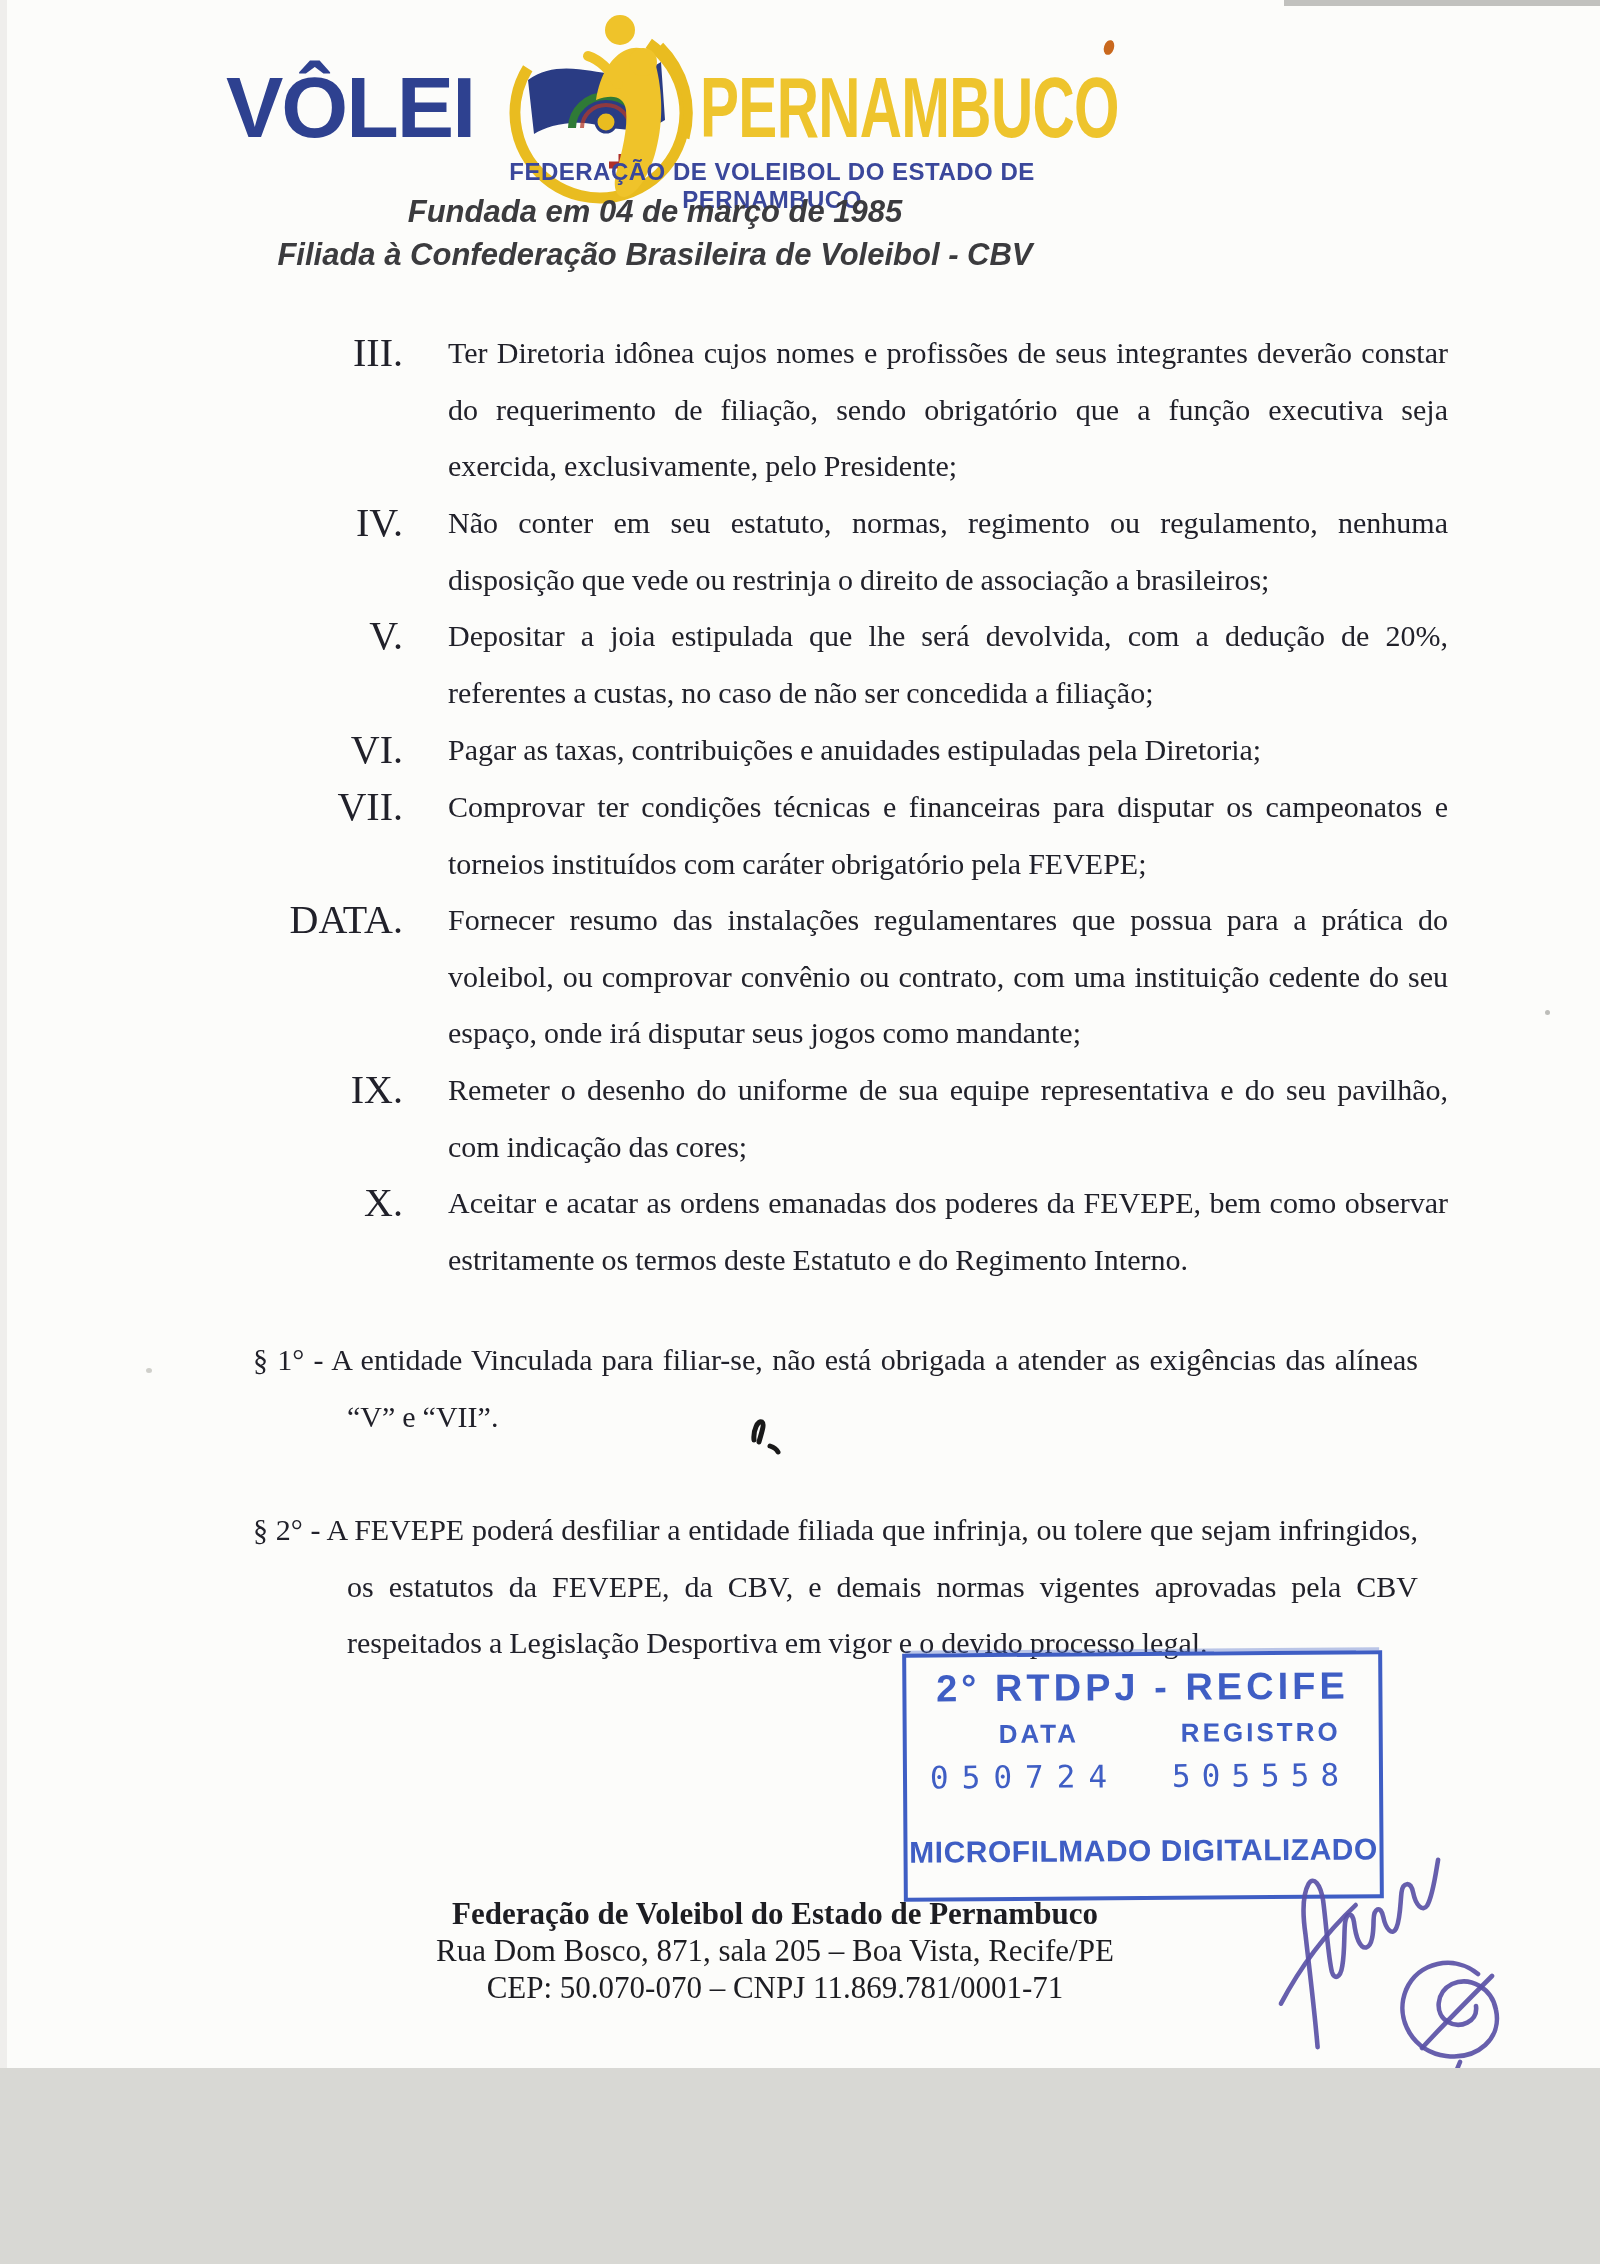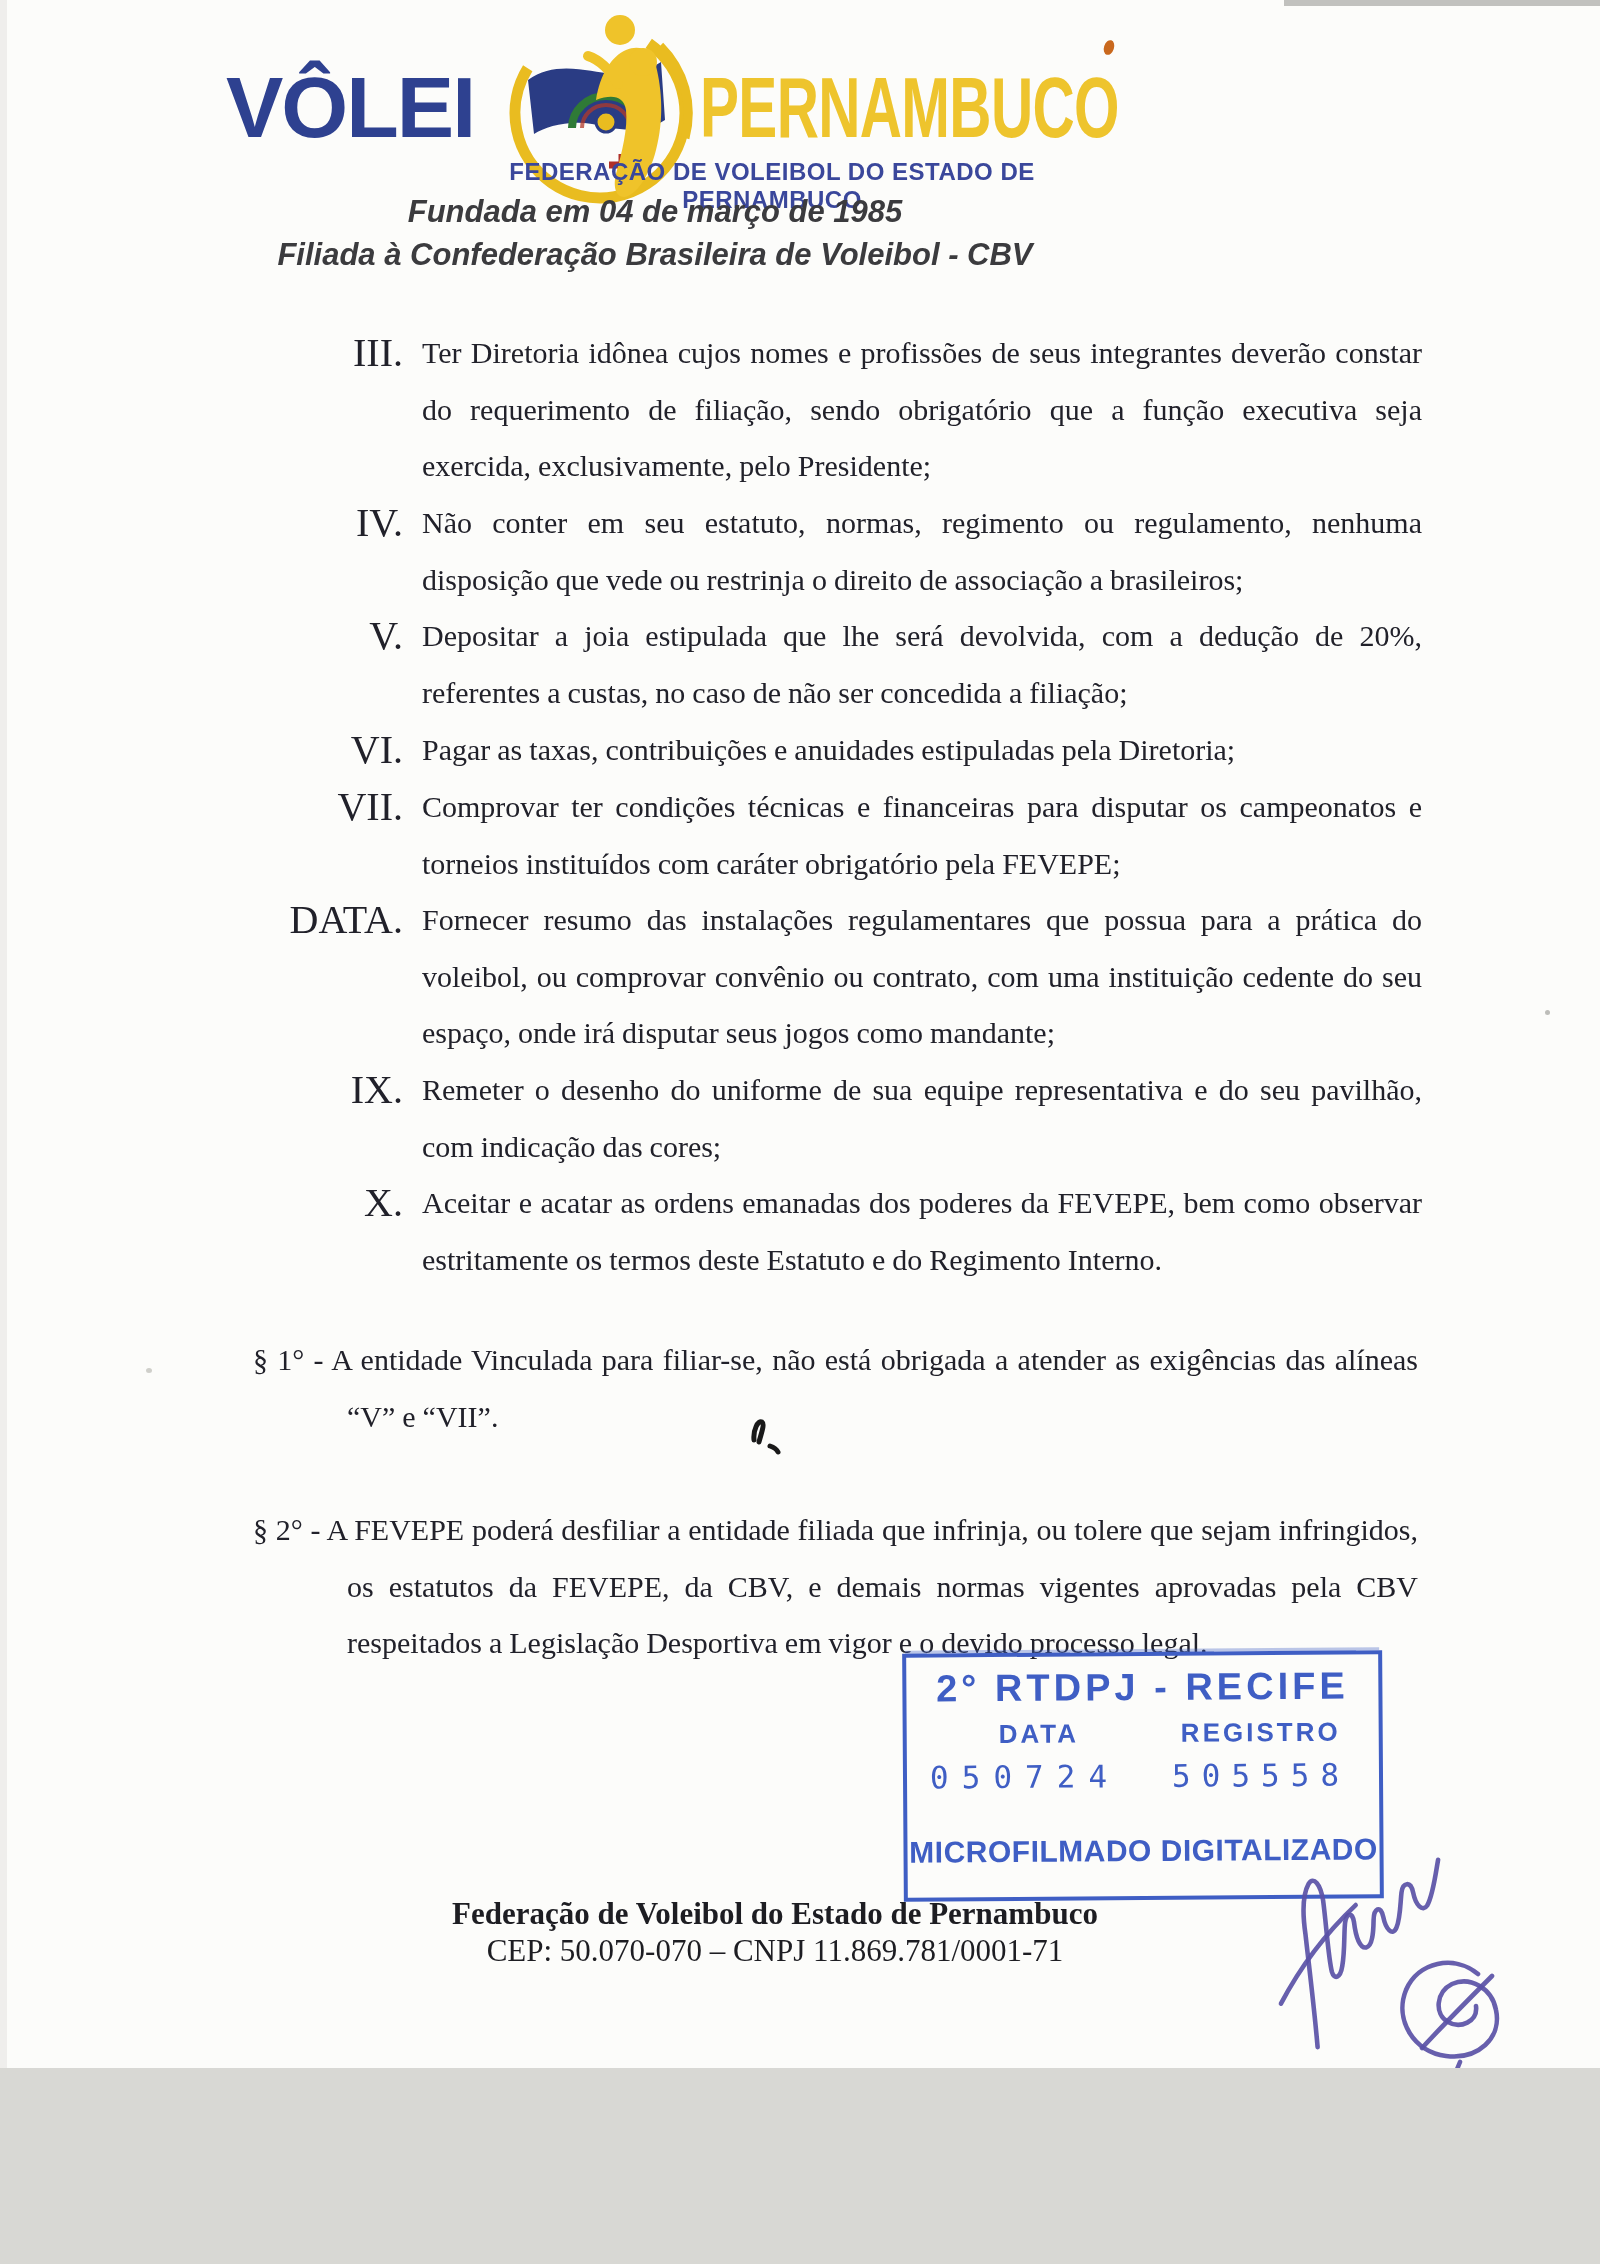--- a/index.html
+++ b/index.html
@@ -21,21 +21,21 @@
     transform:scaleX(.68);transform-origin:0 0;white-space:nowrap;}
   .emblem{position:absolute;left:500px;top:8px;}
   .header-subtitle{position:absolute;left:420px;top:158px;width:704px;text-align:center;
     font-family:"Liberation Sans",sans-serif;font-weight:bold;font-size:24px;color:#3a479b;letter-spacing:.5px;}
   .header-lines{position:absolute;left:180px;top:190px;width:950px;text-align:center;
     font-family:"Liberation Sans",sans-serif;font-style:italic;font-size:31px;color:#3b3b3e;line-height:43px;font-weight:bold;}
   
   .item{position:absolute;left:0;width:1600px;}
   .item .numeral{position:absolute;left:200px;top:0;width:203px;text-align:right;
     font-size:40px;line-height:56.5px;}
-  .item .body{position:absolute;left:422px;top:0;width:1000px;
+  .item .body{position:absolute;left:448px;top:0;width:1000px;
     font-size:30px;line-height:56.5px;text-align:justify;word-spacing:-.5px;}
   
   .para{position:absolute;left:253px;width:1165px;font-size:30px;line-height:56.5px;
     text-align:justify;padding-left:94px;text-indent:-94px;box-sizing:border-box;word-spacing:-.5px;}
   
   .stamp{position:absolute;left:903px;top:1652px;width:472px;height:240px;
     border:4px solid #3f5ec4;box-shadow:0 -6px 0 -3px rgba(63,94,196,.35);
     color:#3f5ec4;font-family:"Liberation Sans",sans-serif;transform:rotate(-.4deg);}
   .stamp-title{position:absolute;left:0;top:10px;width:100%;text-align:center;
     font-size:38px;font-weight:bold;letter-spacing:4px;}
@@ -154,20 +154,21 @@
     <div class="stamp-title">2° RTDPJ - RECIFE</div>
     <div class="stamp-label-data">DATA</div>
     <div class="stamp-label-registro">REGISTRO</div>
     <div class="stamp-value-data">050724</div>
     <div class="stamp-value-registro">505558</div>
     <div class="stamp-bottom">MICROFILMADO DIGITALIZADO</div>
   </div>
 
   <div class="footer">
     <div class="org">Federação de Voleibol do Estado de Pernambuco</div>
+    <div>Rua Dom Bosco, 871, sala 205 – Boa Vista, Recife/PE</div>
     <div>CEP: 50.070-070 – CNPJ 11.869.781/0001-71</div>
   </div>
 
   <svg class="ink" style="left:1252px;top:1842px;transform:rotate(-30deg)" width="250" height="180" viewBox="0 0 250 180">
     <path d="M16,160 C32,126 48,88 62,56 C70,36 80,20 90,14 C98,10 100,20 94,36 C84,60 70,88 66,102 C64,110 70,112 78,102 C88,90 96,74 102,66 C108,58 114,60 110,70 C104,84 102,96 108,98 C114,100 122,88 128,78 C134,68 142,68 138,80 C134,92 136,102 144,96 C152,90 160,76 166,68 C172,60 180,62 176,74 C172,86 174,96 182,92 C192,86 204,70 214,58"></path>
     <path d="M6,104 C44,80 86,64 120,56"></path>
   </svg>
 
   <svg class="ink" style="left:1392px;top:1952px" width="125" height="120" viewBox="0 0 125 120">
     <path d="M86,22 C62,2 26,10 14,38 C2,68 22,100 54,104 C86,108 110,86 104,58 C100,36 78,24 60,32 C44,40 42,62 56,70 C68,77 86,70 84,54"></path>

